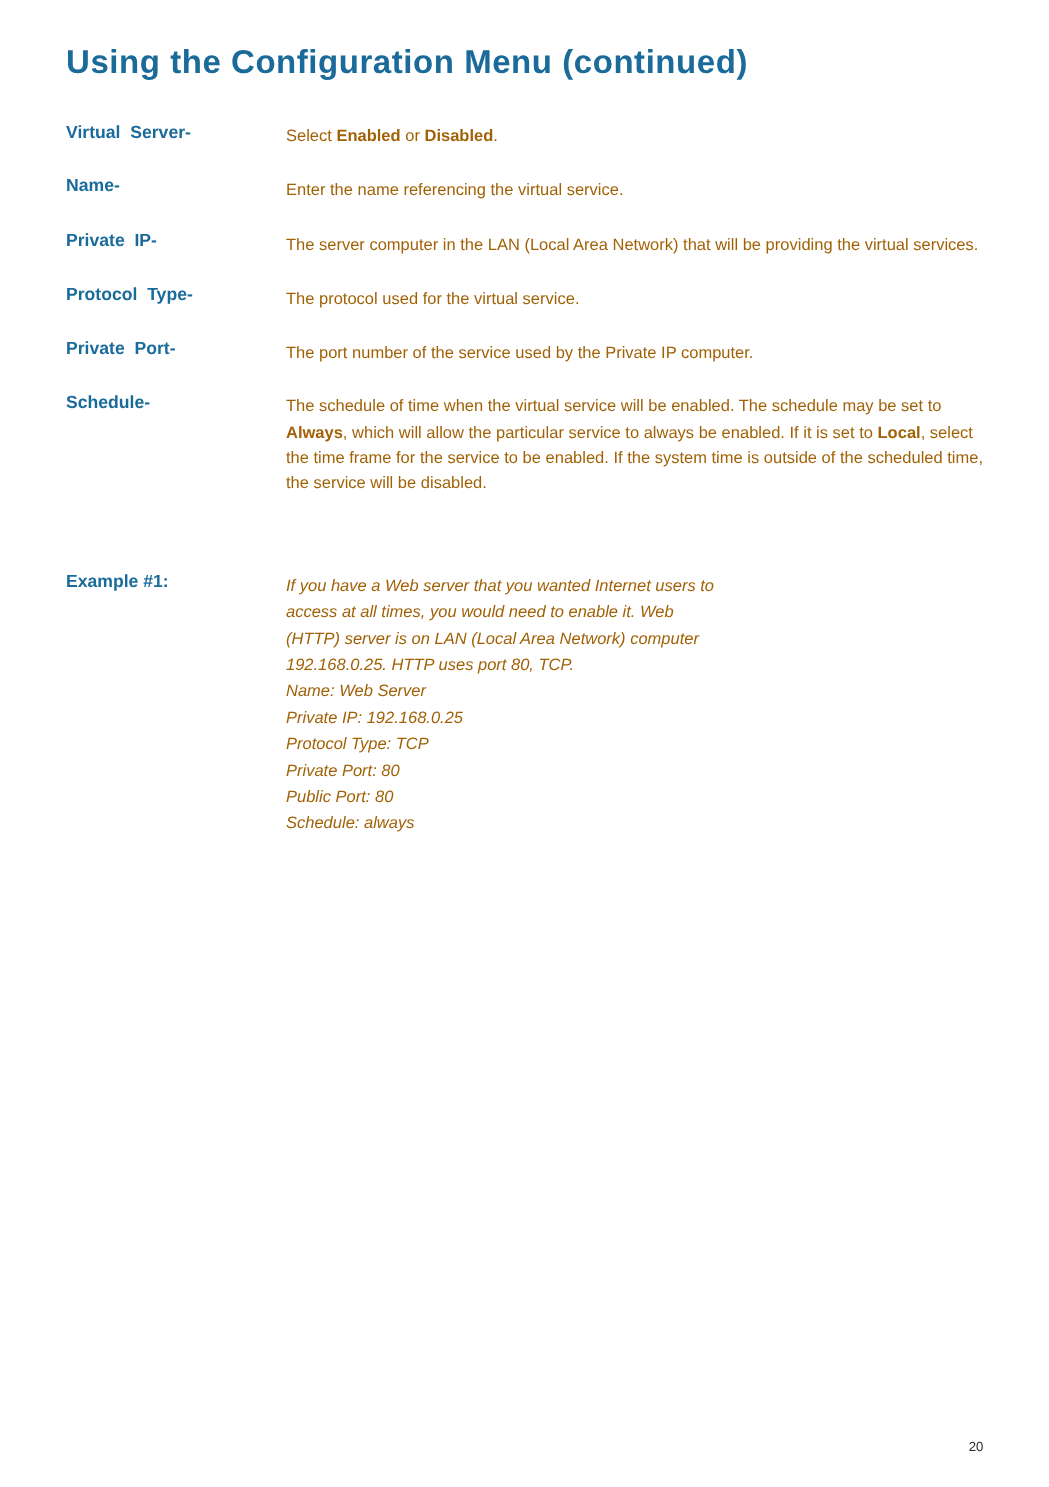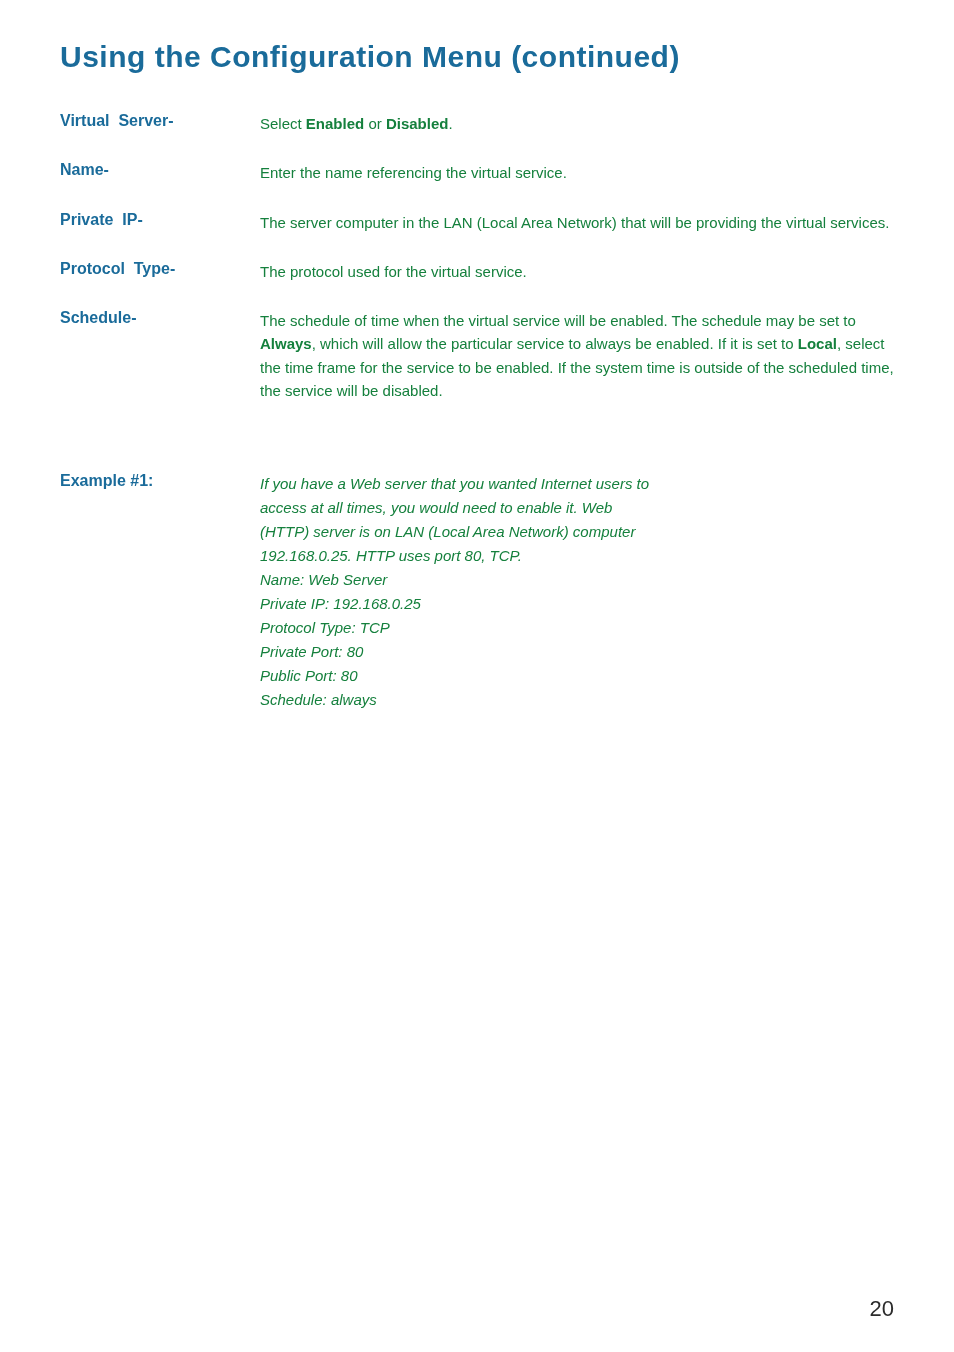--- a/index.html
+++ b/index.html
@@ -58,21 +58,21 @@
       color: #1a6b9a;
       font-size: 16px;
       padding-right: 20px;
       white-space: nowrap;
       margin-left: 32px;
     }
 
     .definition-table tr td:last-child {
       font-size: 15px;
       line-height: 1.55;
-      color: #15803d;
+      color: #a16207;
     }
 
     .bold-inline {
       font-weight: bold;
     }
 
     .example-row td:first-child {
       padding-top: 28px;
     }
 
@@ -82,21 +82,21 @@
 
     .example-text {
       line-height: 1.6;
       font-style: italic;
     }
 
     .page-number {
       position: absolute;
       bottom: 30px;
       right: 60px;
-      font-size: 22px;
+      font-size: 12px;
       color: #2c2c2c;
     }
 
     .spacer-row td {
       padding-top: 4px;
       padding-bottom: 4px;
     }
   </style>
 </head>
 <body>
@@ -124,20 +124,24 @@
       <tr>
         <td>Private&nbsp;&nbsp;IP-</td>
         <td>The server computer in the LAN (Local Area Network) that will be providing the virtual services.</td>
       </tr>
 
       <tr>
         <td>Protocol&nbsp;&nbsp;Type-</td>
         <td>The protocol used for the virtual service.</td>
       </tr>
 
+      <tr>
+        <td>Private&nbsp;&nbsp;Port-</td>
+        <td>The port number of the service used by the Private IP computer.</td>
+      </tr>
 
 
       <tr>
         <td>Schedule-</td>
         <td>
           The schedule of time when the virtual service will be enabled. The schedule may be set to <span class="bold-inline">Always</span>, which will allow the particular service to always be enabled. If it is set to <span class="bold-inline">Local</span>, select the time frame for the service to be enabled. If the system time is outside of the scheduled time, the service will be disabled.
         </td>
       </tr>
 
       <tr class="spacer-row">

